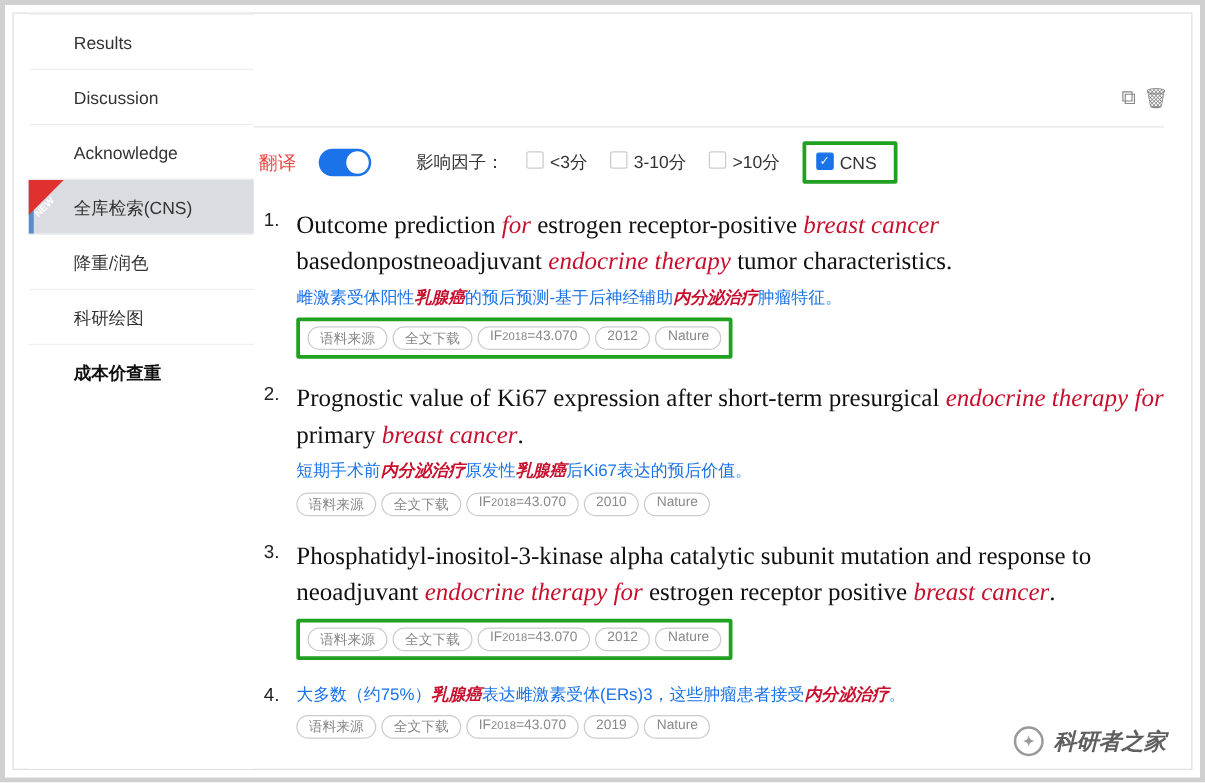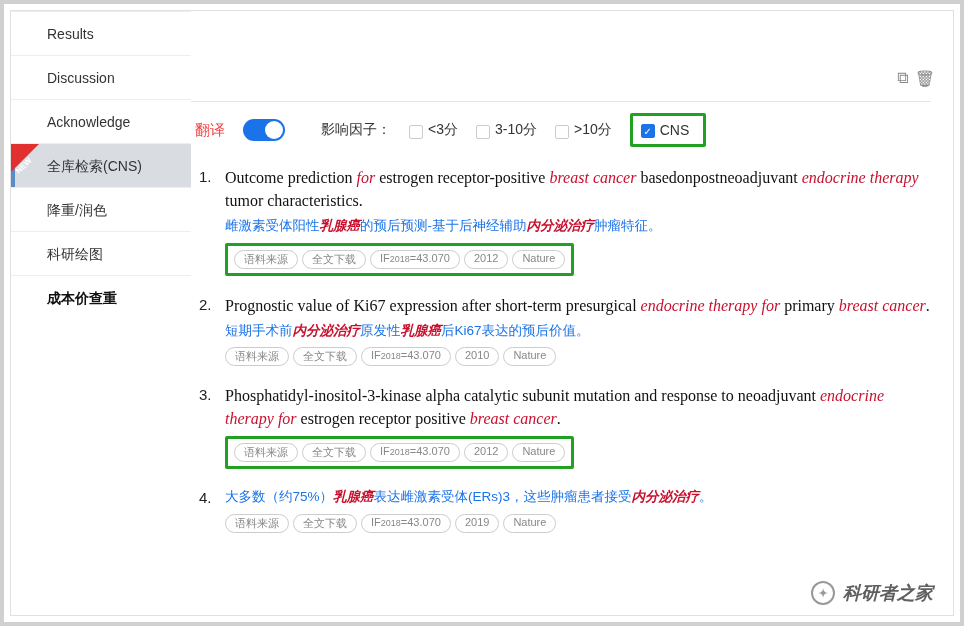--- a/index.html
+++ b/index.html
@@ -1,43 +1,43 @@
 <!DOCTYPE html>
 <html><head>
 <meta charset="utf-8">
 <style>
 * { box-sizing: border-box; margin: 0; padding: 0; }
 body { font-family: "Segoe UI", Arial, sans-serif; background: #fff; }
 .frame { width: 964px; height: 626px; border: 4px solid #d0d0d0; background: #fff; position: relative; overflow: hidden; }
-.inner { position: absolute; inset: 6px; border: 1px solid #e0e0e0; background: #fff; display: flex; }
+.inner { position: absolute; inset: 6px; border: 1px solid #e0e0e0; background: #fff; display: flex; padding-left: 12px; }
 .sidebar { width: 180px; flex-shrink: 0; background: #fff; }
 .nav-item { height: 44px; line-height: 44px; padding-left: 36px; font-size: 14px; color: #333; border-top: 1px solid #eee; cursor: pointer; position: relative; }
 .nav-item.bold { font-weight: 600; color: #111; }
 .nav-item.active { background: #d9dde2; }
 .nav-item.active::before { content: ""; position: absolute; left: 0; top: 0; bottom: 0; width: 4px; background: #5b8cc8; }
 .new-badge { position: absolute; left: 0; top: 0; width: 0; height: 0; border-top: 28px solid #e03030; border-right: 28px solid transparent; }
 .new-badge span { position: absolute; left: -2px; top: -28px; transform: rotate(-45deg); font-size: 8px; color: #fff; font-weight: 700; width: 30px; text-align: center; }
 .main { flex: 1; position: relative; padding: 0 18px 0 10px; }
 .top-icons { position: absolute; right: 18px; top: 58px; display: flex; gap: 6px; color: #888; }
 .top-icons span { font-size: 16px; cursor: pointer; }
 .divider { position: absolute; top: 90px; left: 0; right: 22px; height: 1px; background: #e5e5e5; }
 .filter-row { position: absolute; top: 102px; left: 0; right: 18px; display: flex; align-items: center; gap: 18px; font-size: 14px; color: #333; white-space: nowrap; }
 .translate-label { color: #ef4444; font-size: 15px; margin-left: 4px; }
 .toggle { width: 42px; height: 22px; background: #1a73e8; border-radius: 11px; position: relative; cursor: pointer; }
 .toggle::after { content: ""; position: absolute; right: 2px; top: 2px; width: 18px; height: 18px; background: #fff; border-radius: 50%; }
 .if-label { margin-left: 18px; }
-.cb { display: inline-flex; align-items: flex-end; gap: 5px; cursor: pointer; }
+.cb { display: inline-flex; align-items: flex-start; gap: 5px; cursor: pointer; }
 .cb .box { width: 14px; height: 14px; border: 1px solid #ccc; border-radius: 2px; display: inline-flex; align-items: center; justify-content: center; }
 .cb.checked .box { background: #1a73e8; border-color: #1a73e8; color: #fff; font-size: 10px; }
 .cb.cns { border: 3px solid #21a121; padding: 6px 14px 6px 8px; border-radius: 2px; }
 .results { position: absolute; top: 155px; left: 8px; right: 18px; bottom: 0; overflow: hidden; }
 .result { position: relative; font-size: 15px; margin-bottom: 18px; }
 .result .num { position: absolute; left: 0; top: 2px; color: #222; }
 .result .body { margin-left: 26px; }
-.title-line { font-family: Georgia, "Times New Roman", serif; color: #111; line-height: 1.45; font-size: 16px; }
+.title-line { font-family: Georgia, "Times New Roman", serif; color: #111; line-height: 1.45; font-size: 20px; }
 .title-line .hl { color: #c8102e; font-style: italic; }
 .trans { color: #1a73e8; font-size: 13.5px; margin-top: 4px; line-height: 1.5; }
 .trans .k { color: #c8102e; font-style: italic; font-weight: 600; }
 .tags { display: flex; gap: 4px; margin-top: 6px; }
 .tags.boxed { border: 3px solid #21a121; padding: 4px 6px; width: fit-content; border-radius: 2px; }
 .tag { font-size: 11px; color: #888; border: 1px solid #ccc; border-radius: 10px; padding: 1px 9px; white-space: nowrap; cursor: pointer; }
 .tag .sub { font-size: 9px; }
 .watermark { position: absolute; right: 20px; bottom: 10px; display: flex; align-items: center; gap: 8px; font-size: 18px; color: #444; font-weight: 600; font-style: italic; opacity: 0.85; }
 .watermark .circ { width: 24px; height: 24px; border-radius: 50%; border: 2px solid #888; display: flex; align-items: center; justify-content: center; font-size: 11px; font-style: normal; color: #888; }
 </style>

